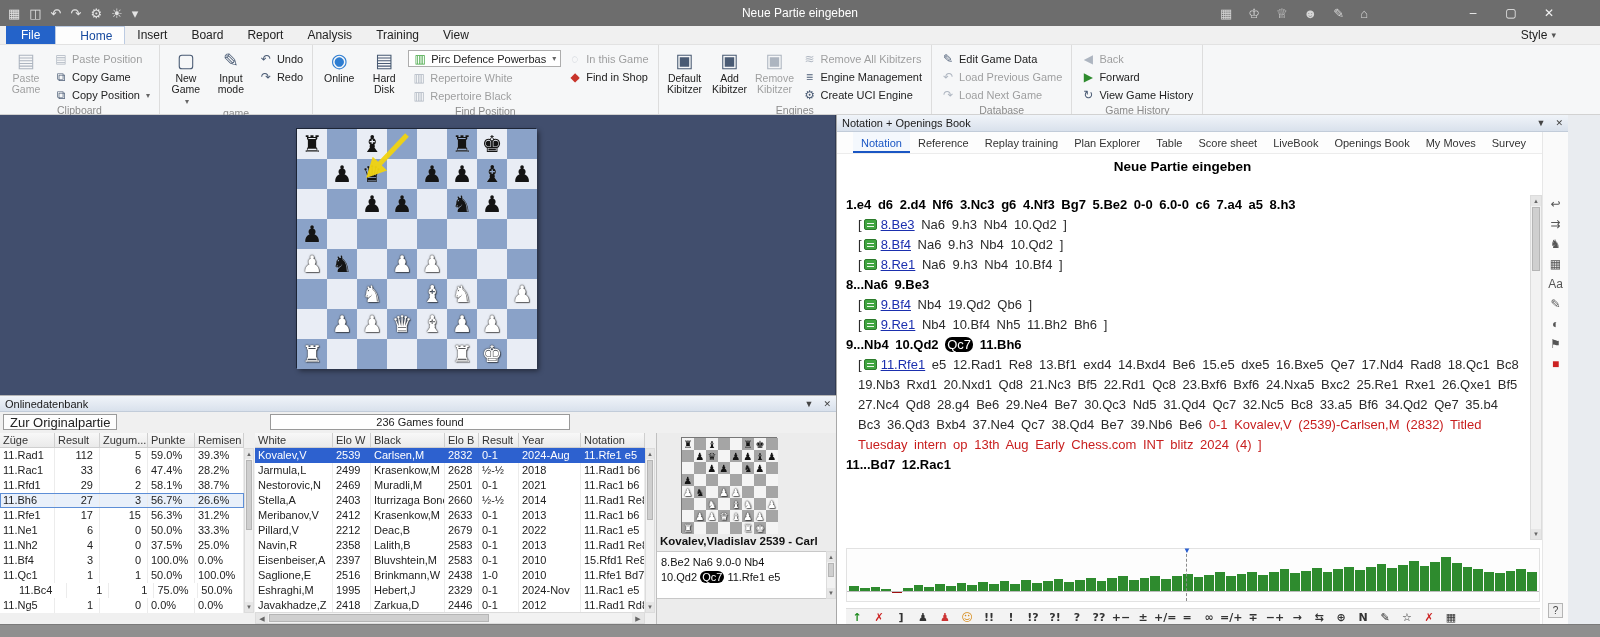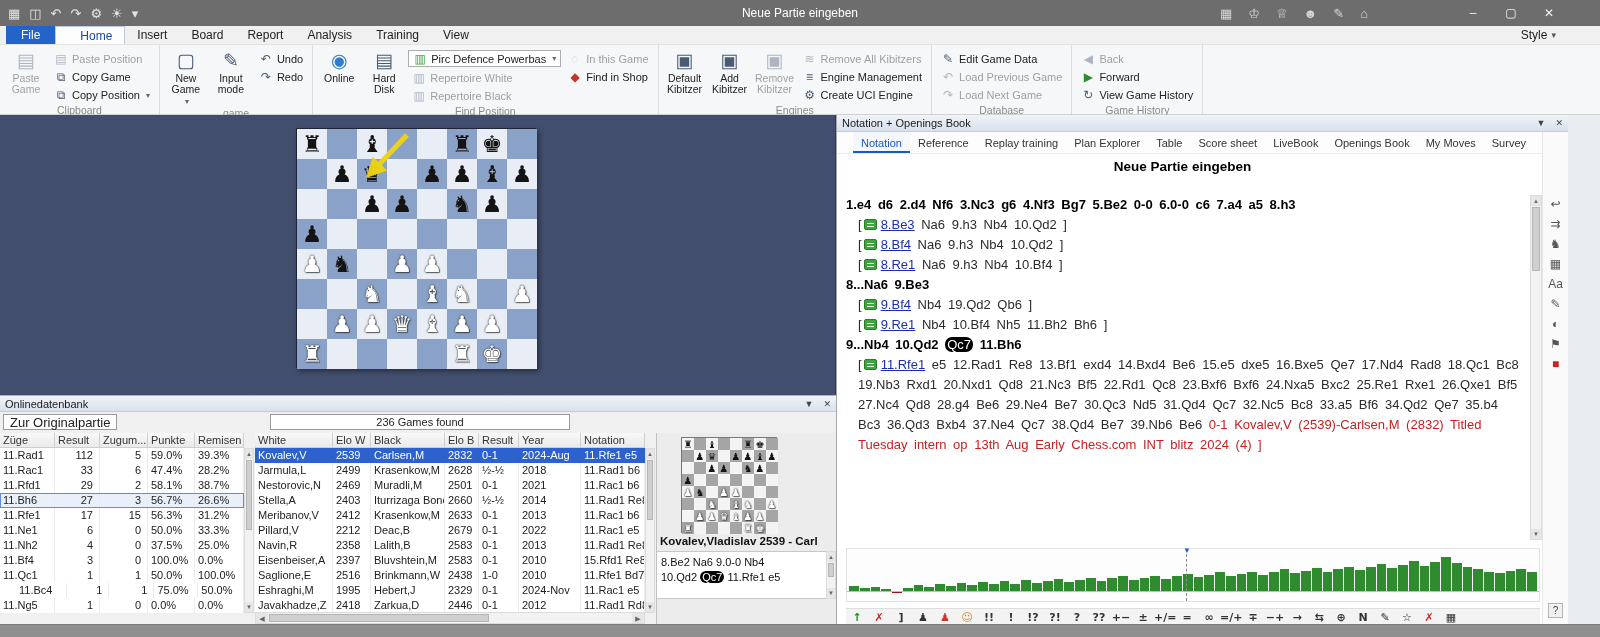--- a/index.html
+++ b/index.html
@@ -865,20 +865,21 @@
     <div class="np-lines" id="np-lines">
         <div class="nline"><span class="seg-main">1.e4 d6 2.d4 Nf6 3.Nc3 g6 4.Nf3 Bg7 5.Be2 0-0 6.0-0 c6 7.a4 a5 8.h3</span></div>
         <div class="nline ind"><span class="seg-var">[</span><span class="bookicon"></span><span class="seg-link">8.Be3</span><span class="seg-var"> Na6 9.h3 Nb4 10.Qd2 ]</span></div>
         <div class="nline ind"><span class="seg-var">[</span><span class="bookicon"></span><span class="seg-link">8.Bf4</span><span class="seg-var"> Na6 9.h3 Nb4 10.Qd2 ]</span></div>
         <div class="nline ind"><span class="seg-var">[</span><span class="bookicon"></span><span class="seg-link">8.Re1</span><span class="seg-var"> Na6 9.h3 Nb4 10.Bf4 ]</span></div>
         <div class="nline"><span class="seg-main">8...Na6 9.Be3</span></div>
         <div class="nline ind"><span class="seg-var">[</span><span class="bookicon"></span><span class="seg-link">9.Bf4</span><span class="seg-var"> Nb4 19.Qd2 Qb6 ]</span></div>
         <div class="nline ind"><span class="seg-var">[</span><span class="bookicon"></span><span class="seg-link">9.Re1</span><span class="seg-var"> Nb4 10.Bf4 Nh5 11.Bh2 Bh6 ]</span></div>
         <div class="nline"><span class="seg-main">9...Nb4 10.Qd2 </span><span class="seg-hl">Qc7</span><span class="seg-main"> 11.Bh6</span></div>
         <div class="nline ind"><span class="seg-var">[</span><span class="bookicon"></span><span class="seg-link">11.Rfe1</span><span class="seg-var"> e5 12.Rad1 Re8 13.Bf1 exd4 14.Bxd4 Be6 15.e5 dxe5 16.Bxe5 Qe7 17.Nd4 Rad8 18.Qc1 Bc8 19.Nb3 Rxd1 20.Nxd1 Qd8 21.Nc3 Bf5 22.Rd1 Qc8 23.Bxf6 Bxf6 24.Nxa5 Bxc2 25.Re1 Rxe1 26.Qxe1 Bf5 27.Nc4 Qd8 28.g4 Be6 29.Ne4 Be7 30.Qc3 Nd5 31.Qd4 Qc7 32.Nc5 Bc8 33.a5 Bf6 34.Qd2 Qe7 35.b4 Bc3 36.Qd3 Bxb4 37.Ne4 Qc7 38.Qd4 Be7 39.Nb6 Be6 </span><span class="seg-res">0-1 Kovalev,V (2539)-Carlsen,M (2832) Titled Tuesday intern op 13th Aug Early Chess.com INT blitz 2024 (4) ]</span></div>
+        <div class="nline"><span class="seg-main">11...Bd7 12.Rac1</span></div>
       </div>
 
     <div class="vscroll np-scroll">
       <div class="arr up">▲</div>
       <div class="arr down">▼</div>
       <div class="thumb" style="top:11px;height:64px;"></div>
     </div>
 
     <div class="np-side" id="side-icons">
         <span class="side-ic">↩</span>

